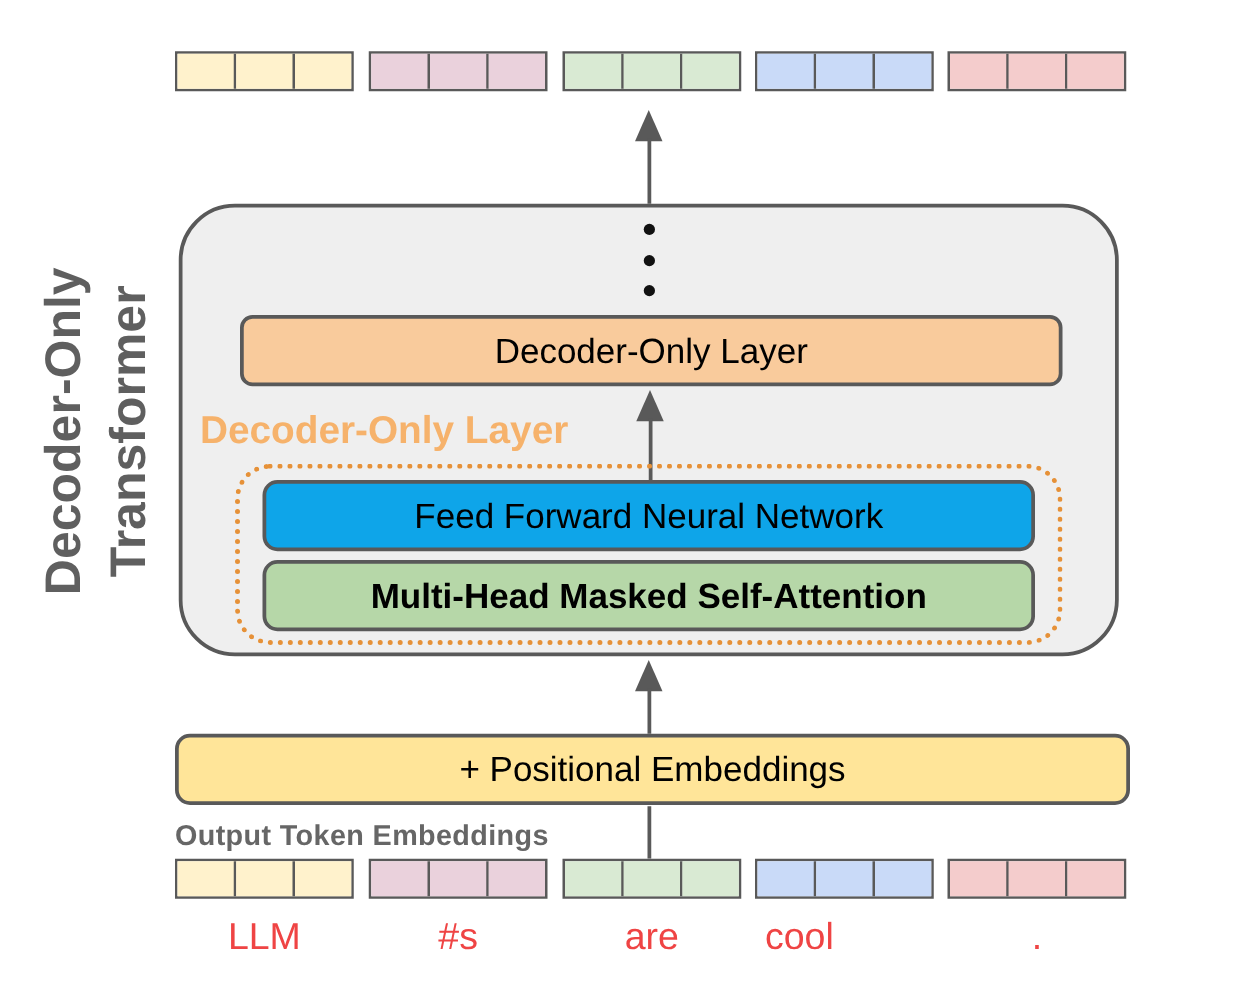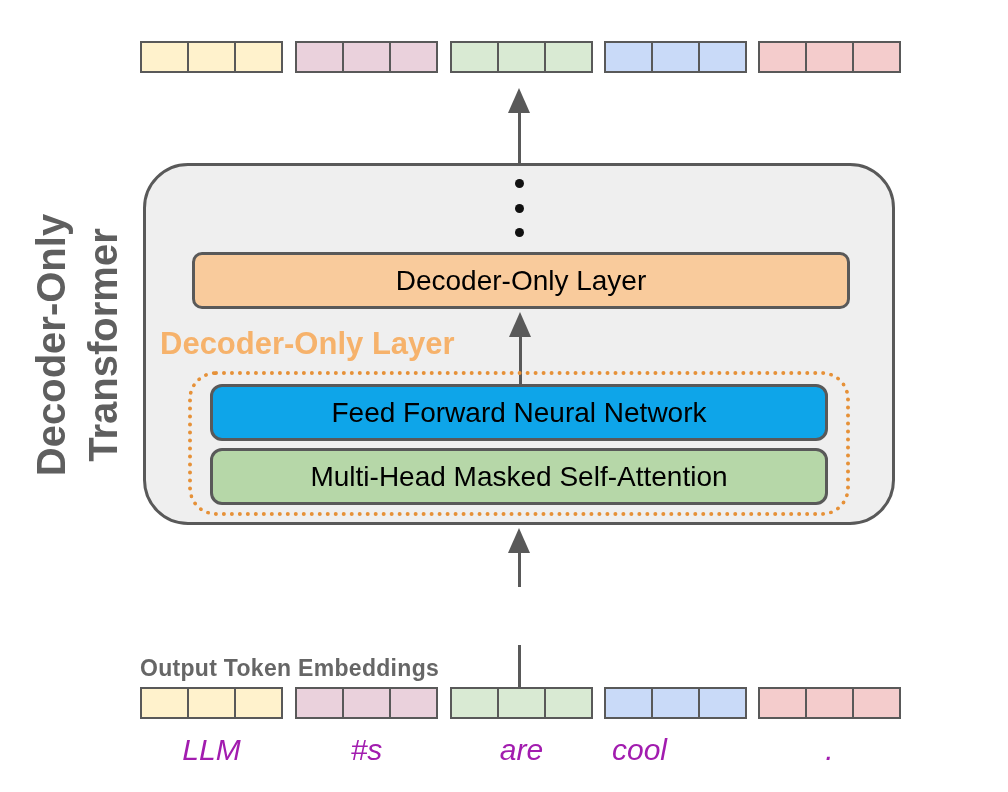--- a/index.html
+++ b/index.html
@@ -37,32 +37,32 @@
   .main-box{position:absolute; left:143px; top:163px; width:752px; height:362px;
     background:#efefef; border:3px solid #595959; border-radius:45px; box-sizing:border-box;}
 
   .dot{position:absolute; width:9px; height:9px; border-radius:50%; background:#111111;}
 
   .node{position:absolute; box-sizing:border-box; border:3px solid #595959;
     display:flex; align-items:center; justify-content:center;
     font-size:28px; color:#000000; border-radius:10px; white-space:nowrap;}
   .node-orange{left:192px; top:252px; width:658px; height:57px; background:#f9cb9c;}
   .node-blue{left:210px; top:384px; width:618px; height:57px; background:#0ea5e9; border-radius:12px;}
-  .node-green{left:210px; top:448px; width:618px; height:57px; background:#b6d7a8; border-radius:12px;}
+  .node-green{left:210px; top:448px; width:618px; height:57px; background:#b6d7a8; border-radius:12px;font-weight:bold;}
   .node-yellow{left:140px; top:587px; width:764px; height:57px; background:#ffe599; border-radius:12px;}
 
   .dotted-box{position:absolute; left:188px; top:371px; width:662px; height:145px;
     border:4.5px dotted #e69138; border-radius:28px; box-sizing:border-box;}
 
   .annotation{position:absolute; left:160px; top:326px; font-size:31px; font-weight:bold;
     color:#f6b26b; white-space:nowrap;}
 
   .tokens-row{position:absolute; left:0; top:733px; width:1008px; height:44px;}
   .token-label{position:absolute; top:0; width:143px; text-align:center;
-    font-size:30px; color:#a21caf;font-style:italic;}
+    font-size:30px; color:#ef4444;}
 </style>
 </head>
 <body>
 
 <div class="page">
 
   <div class="side-title">
     <div>Decoder-Only</div>
     <div>Transformer</div>
   </div>
@@ -118,20 +118,23 @@
   <div class="node node-blue">
     <span>Feed Forward Neural Network</span>
   </div>
   <div class="node node-green">
     <span>Multi-Head Masked Self-Attention</span>
   </div>
 
   <div class="head" style="left:508px; top:528px;"></div>
   <div class="shaft" style="left:518px; top:551px; height:36px;"></div>
 
+  <div class="node node-yellow">
+    <span>+ Positional Embeddings</span>
+  </div>
 
   <div class="shaft" style="left:518px; top:645px; height:42px;"></div>
 
   <div class="row-label" style="left:140px; top:655px;">Output Token Embeddings</div>
   <div class="embed-row" id="input-row" style="top:687px;">
       <div class="embed-block" style="left: 140px;">
         <div class="embed-cell" style="background: rgb(255, 242, 204);"></div>
         <div class="embed-cell" style="background: rgb(255, 242, 204);"></div>
         <div class="embed-cell" style="background: rgb(255, 242, 204);"></div>
       </div>

